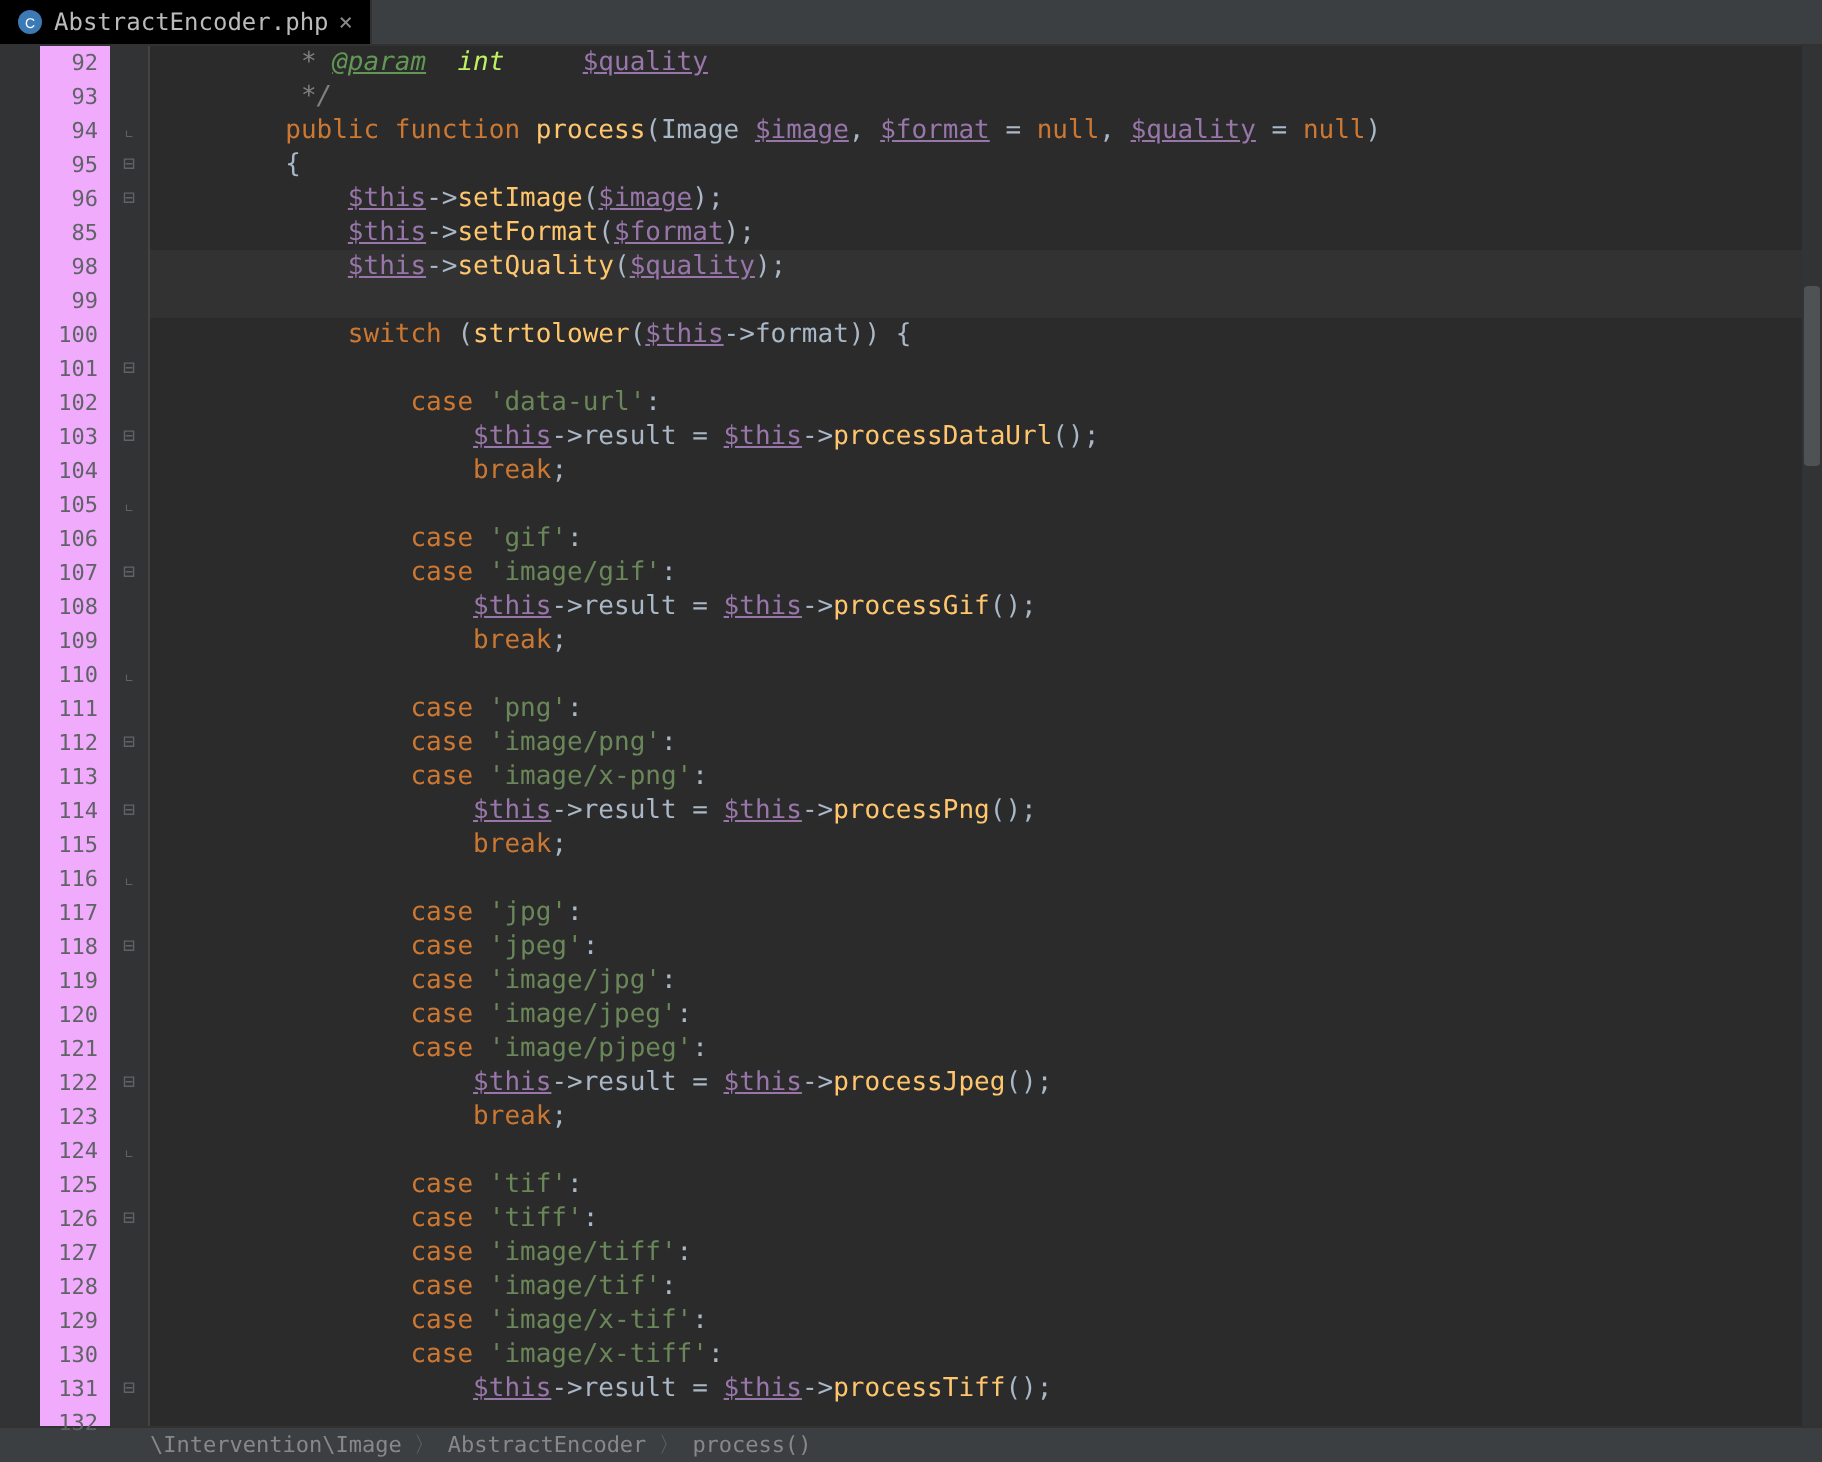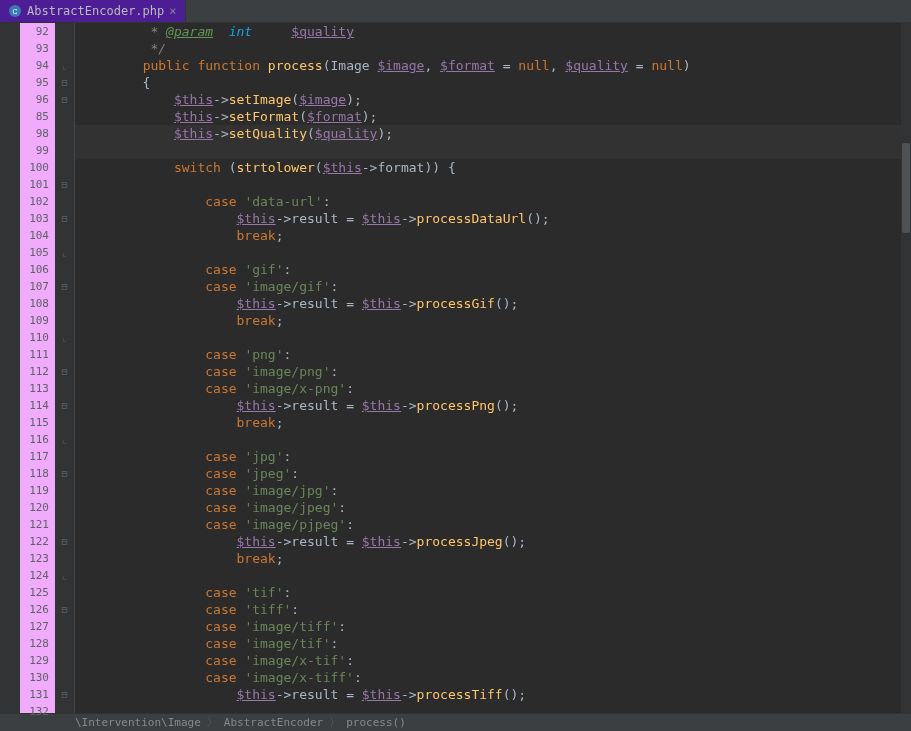--- a/index.html
+++ b/index.html
@@ -16,21 +16,21 @@
   height: 23px;
   background: #3c3f41;
   border-bottom: 1px solid #323232;
   display: flex;
   align-items: stretch;
 }
 .tab {
   display: flex;
   align-items: center;
   padding: 0 8px;
-  background: #4c1d95;
+  background: #000000;
   border-right: 1px solid #323232;
   gap: 5px;
   font-size: 12px;
   color: #bbbbbb;
   cursor: pointer;
 }
 .tab-icon {
   width: 14px;
   height: 14px;
   display: inline-flex;
@@ -97,21 +97,21 @@
 
 .c-kw { color: #cc7832; }
 .c-str { color: #6a8759; }
 .c-var { color: #9876aa; text-decoration: underline; }
 .c-fn { color: #ffc66d; }
 .c-id { color: #a9b7c6; }
 .c-op { color: #a9b7c6; }
 .c-null { color: #cc7832; text-align: center; }
 .c-doc { color: #808080; font-style: italic; }
 .c-doctag { color: #629755; font-style: italic; text-decoration: underline; }
-.c-doctype { color: #0ea5e9; font-style: italic; }
+.c-doctype { color: #bef264; font-style: italic; }
 
 .breadcrumb {
   height: 18px;
   background: #3c3f41;
   border-top: 1px solid #323232;
   display: flex;
   align-items: center;
   padding-left: 75px;
   font-size: 11px;
   color: #888;

